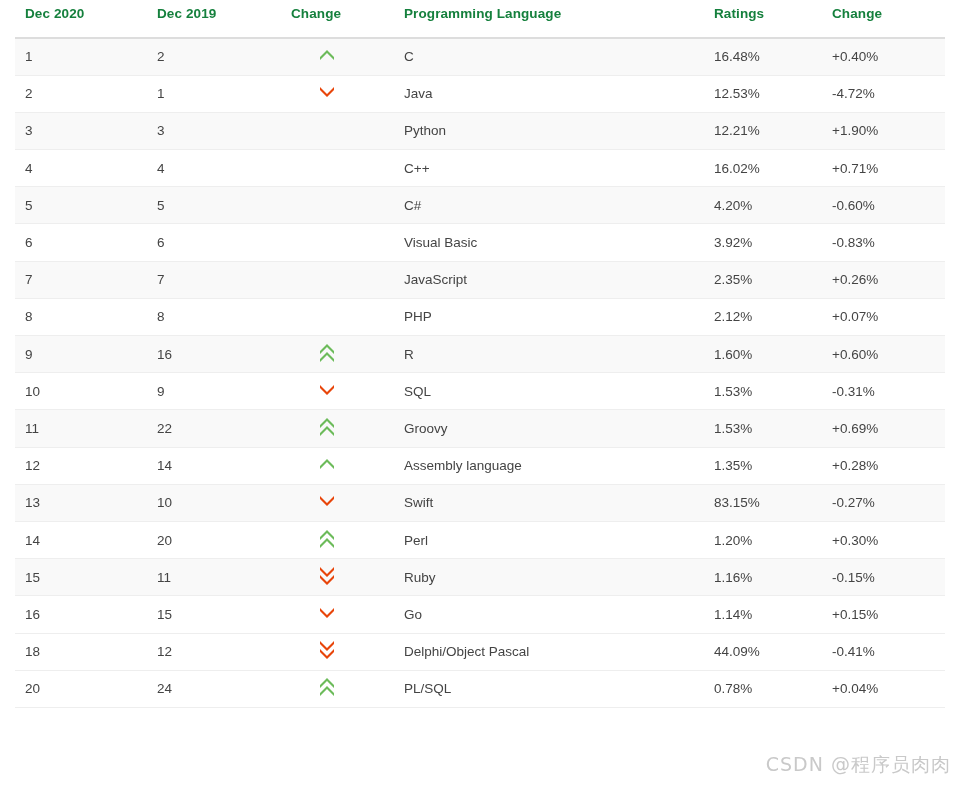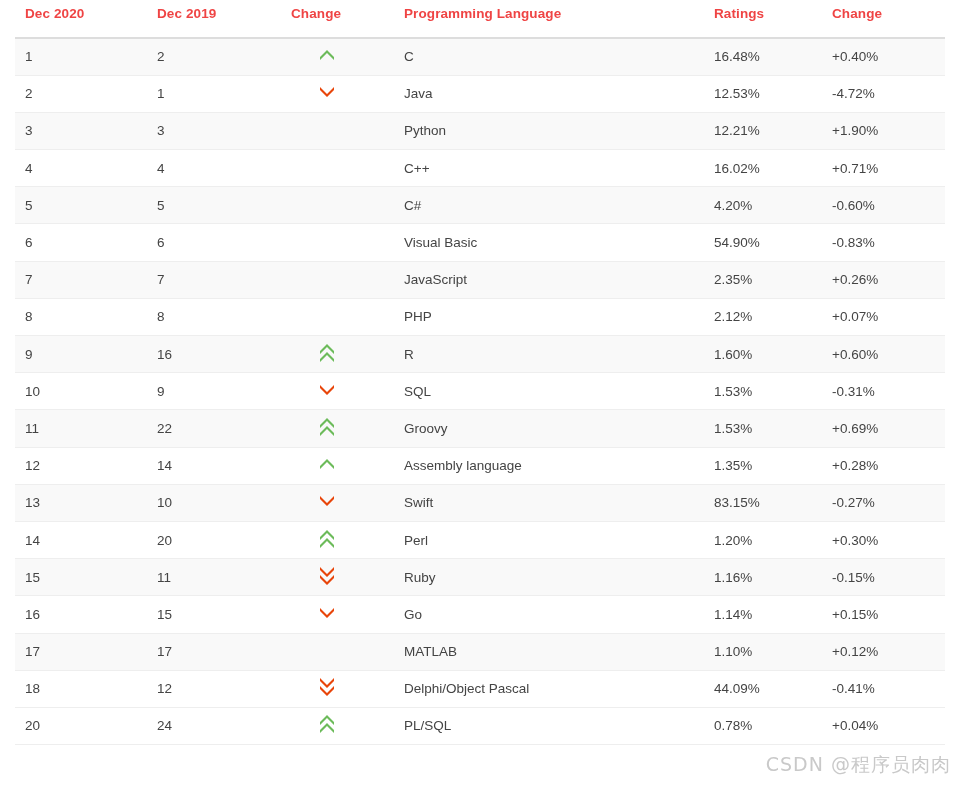--- a/index.html
+++ b/index.html
@@ -29,21 +29,21 @@
     top: 6px;
     width: 930px;
     border-collapse: collapse;
     table-layout: fixed;
   }
 
   table.tiobe thead th {
     text-align: left;
     font-size: 13.5px;
     font-weight: bold;
-    color: #ef4444;
+    color: #15803d;
     padding: 0 0 16px 10px;
     border-bottom: 2px solid #dddddd;
     vertical-align: bottom;
     white-space: nowrap;
     letter-spacing: 0.1px;
   }
 
   table.tiobe tbody td {
     font-size: 13.5px;
     font-weight: normal;
@@ -158,21 +158,21 @@
           <td class="cell-arrow"><span class="arrow-box"></span></td>
           <td>C#</td>
           <td>4.20%</td>
           <td>-0.60%</td>
         </tr>
         <tr class="even">
           <td>6</td>
           <td>6</td>
           <td class="cell-arrow"><span class="arrow-box"></span></td>
           <td>Visual Basic</td>
-          <td>54.90%</td>
+          <td>3.92%</td>
           <td>-0.83%</td>
         </tr>
         <tr class="odd">
           <td>7</td>
           <td>7</td>
           <td class="cell-arrow"><span class="arrow-box"></span></td>
           <td>JavaScript</td>
           <td>2.35%</td>
           <td>+0.26%</td>
         </tr>
@@ -261,28 +261,20 @@
         <tr class="even">
           <td>16</td>
           <td>15</td>
           <td class="cell-arrow"><span class="arrow-box"><svg width="16" height="12" viewBox="0 0 16 12" xmlns="http://www.w3.org/2000/svg">
                 <path d="M1,1 L8,8 L15,1 L15,4 L8,11 L1,4 Z" fill="#e8450a"></path>
               </svg></span></td>
           <td>Go</td>
           <td>1.14%</td>
           <td>+0.15%</td>
         </tr>
-        <tr class="odd">
-          <td>17</td>
-          <td>17</td>
-          <td class="cell-arrow"><span class="arrow-box"></span></td>
-          <td>MATLAB</td>
-          <td>1.10%</td>
-          <td>+0.12%</td>
-        </tr>
         <tr class="even">
           <td>18</td>
           <td>12</td>
           <td class="cell-arrow"><span class="arrow-box"><svg width="16" height="20" viewBox="0 0 16 20" xmlns="http://www.w3.org/2000/svg">
                 <path d="M1,1 L8,8 L15,1 L15,4 L8,11 L1,4 Z" fill="#e8450a"></path>
                 <path d="M1,9 L8,16 L15,9 L15,12 L8,19 L1,12 Z" fill="#e8450a"></path>
               </svg></span></td>
           <td>Delphi/Object Pascal</td>
           <td>44.09%</td>
           <td>-0.41%</td>

